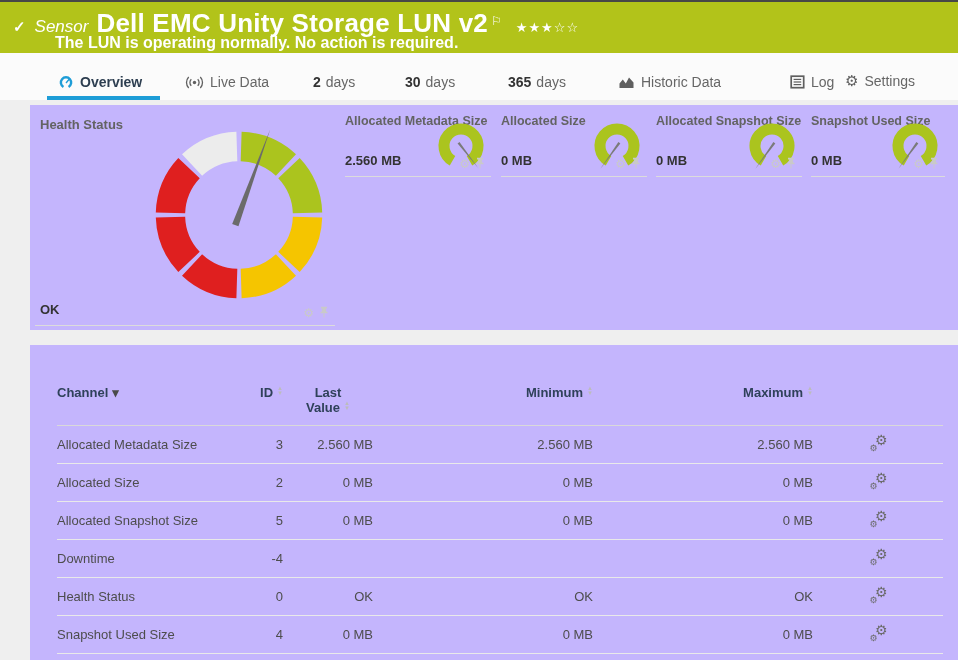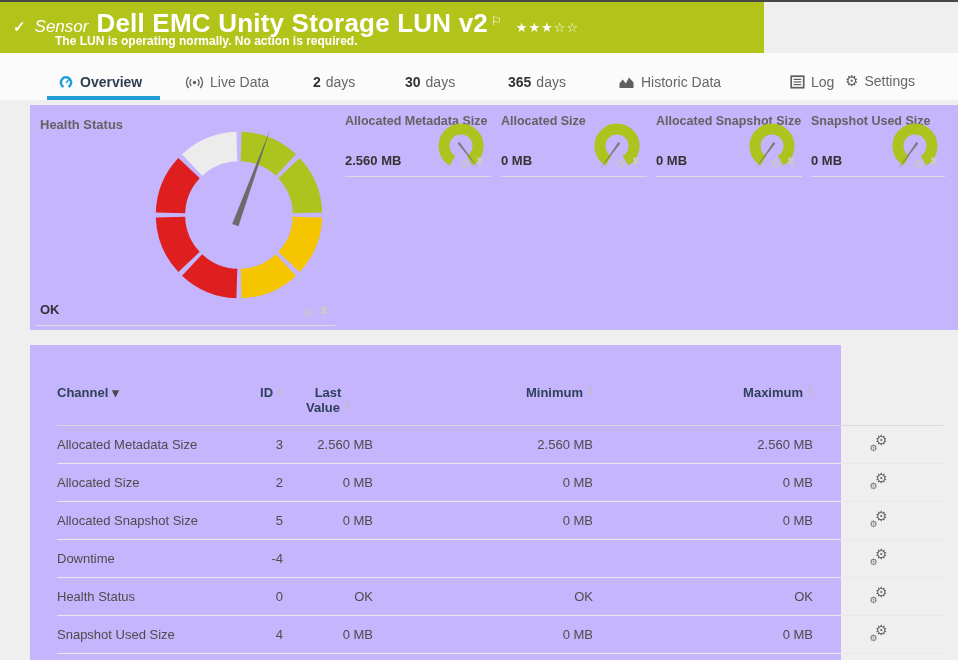--- a/index.html
+++ b/index.html
@@ -4,43 +4,43 @@
 <style>
   html,body{margin:0;padding:0;}
   body{
     width:958px;height:660px;overflow:hidden;position:relative;
     background:#efefef;
     font-family:"Liberation Sans", sans-serif;
     -webkit-font-smoothing:antialiased;
   }
   
   .topstrip{position:absolute;left:0;top:0;width:958px;height:2px;background:#474747;}
-  .banner{position:absolute;left:0;top:2px;width:764px;height:51px;background:#b2c31a;color:#fff;}
+  .banner{position:absolute;left:0;top:2px;width:958px;height:51px;background:#b2c31a;color:#fff;}
   .banner-line1{position:absolute;left:13px;top:6px;display:flex;align-items:baseline;white-space:nowrap;}
   .check{font-size:15px;font-weight:bold;margin-right:9px;}
   .check::before{content:"✓";}
   .kind{font-style:italic;font-size:17px;margin-right:8px;}
   .sensor-title{font-size:26px;font-weight:bold;letter-spacing:.2px;}
   .flag{font-size:12px;position:relative;top:-7px;margin-left:3px;}
   .flag::before{content:"⚐";}
   .stars{font-size:13px;margin-left:14px;letter-spacing:1px;cursor:pointer;}
-  .banner-line2{position:absolute;left:55px;top:32px;font-size:12px;font-weight:bold;}
+  .banner-line2{position:absolute;left:55px;top:32px;font-size:16px;font-weight:bold;}
   
   .tabbar{position:absolute;left:0;top:53px;width:958px;height:47px;background:#fbfbfb;}
   .tab{position:absolute;bottom:10px;font-size:14px;color:#666;cursor:pointer;white-space:nowrap;display:flex;align-items:center;}
   .tab .ticon{margin-right:6px;color:#5f5f5f;display:inline-flex;}
   .tab.active{color:#2d3e50;font-weight:bold;}
   .tab.active .ticon{color:#1e9dd7;}
   .tab-num{font-weight:bold;color:#333;margin-right:5px;}
   .gear-glyph::before{content:"⚙";font-size:15px;}
   .tab-underline{position:absolute;left:47px;bottom:0;width:113px;height:4px;background:#1e9dd7;}
   
   .card{position:absolute;background:#c4b5fd;}
   .card1{left:30px;top:105px;width:928px;height:225px;}
-  .card2{left:30px;top:345px;width:811px;height:315px;}
+  .card2{left:30px;top:345px;width:928px;height:315px;}
   
   .health-panel{position:absolute;left:5px;top:8px;width:300px;height:212px;border-bottom:1px solid #dcdcdc;}
   .panel-title{position:absolute;left:5px;top:4px;font-size:13px;font-weight:bold;color:#636363;white-space:nowrap;}
   .health-gauge{position:absolute;left:109px;top:7px;}
   .health-status{position:absolute;left:5px;bottom:8px;font-size:13px;font-weight:bold;color:#333;}
   .panel-actions{position:absolute;right:6px;bottom:4px;color:#c9c9c9;display:flex;align-items:center;gap:5px;}
   .panel-actions .mini-gear{cursor:pointer;}
   .panel-actions .mini-gear::before{content:"⚙";font-size:12px;}
   .panel-actions svg{cursor:pointer;}
   

